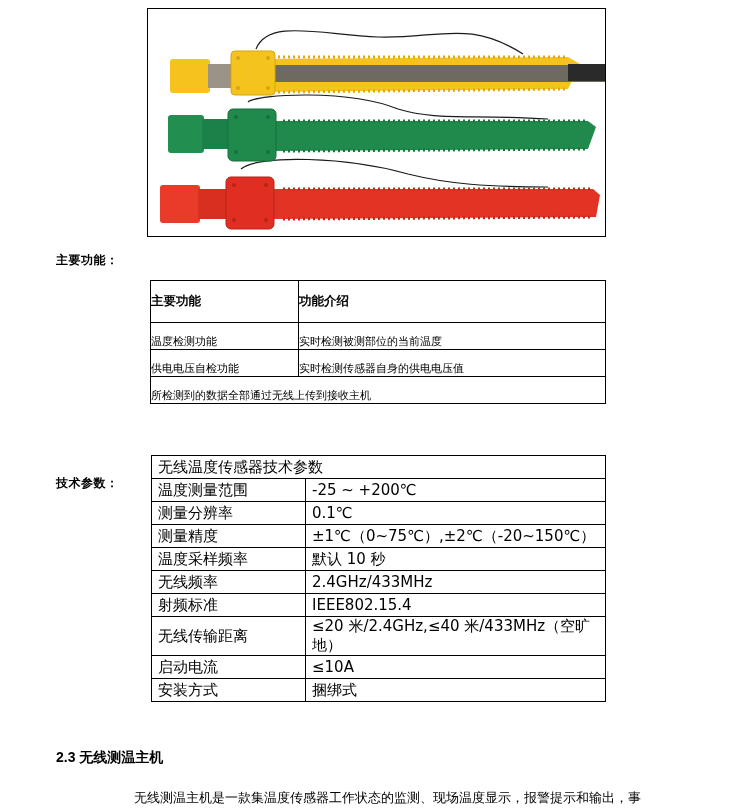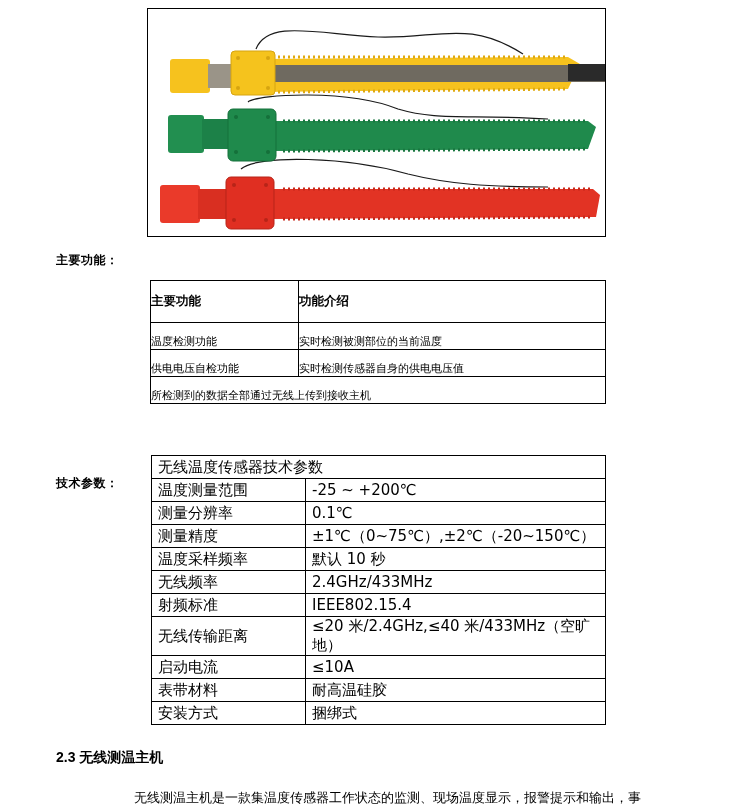--- a/index.html
+++ b/index.html
@@ -148,24 +148,20 @@
       </tr>
   <tr>
         <td>无线传输距离</td>
         <td>≤20 米/2.4GHz,≤40 米/433MHz（空旷地）</td>
       </tr>
   <tr>
         <td>启动电流</td>
         <td>≤10A</td>
       </tr>
   <tr>
-        <td>表带材料</td>
-        <td>耐高温硅胶</td>
-      </tr>
-  <tr>
         <td>安装方式</td>
         <td>捆绑式</td>
       </tr>
 </tbody>
   </table>
 
 <div class="subhead">2.3  无线测温主机</div>
 <div class="para">无线测温主机是一款集温度传感器工作状态的监测、现场温度显示，报警提示和输出，事</div>
 
 </body></html>

